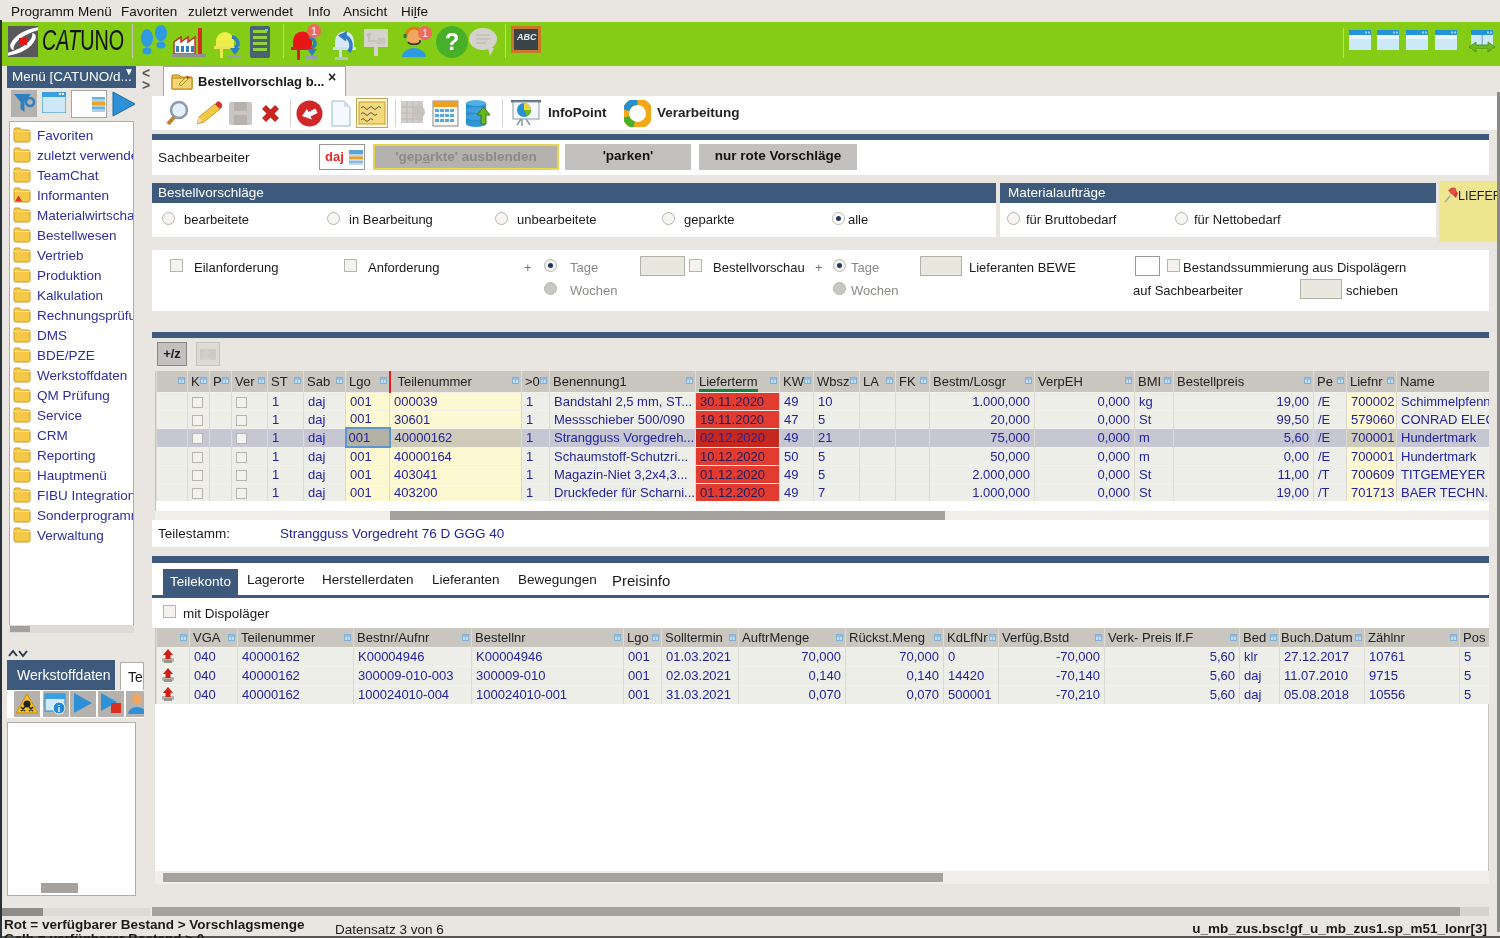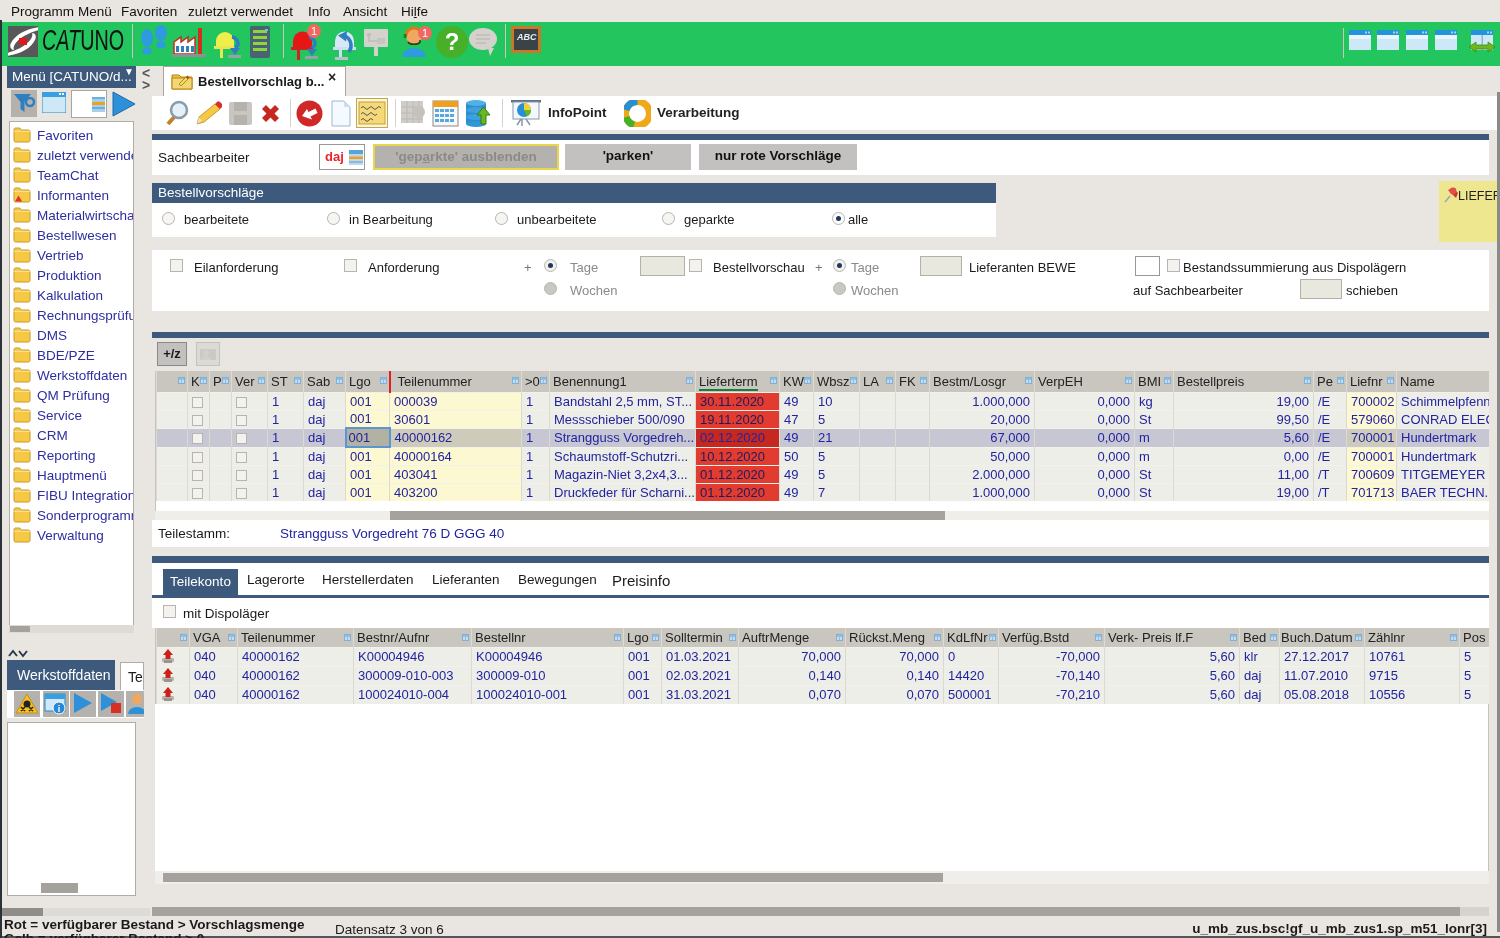--- a/index.html
+++ b/index.html
@@ -34,21 +34,21 @@
 <div class="abs" style="left:0;top:0;width:1500px;height:22px;background:#e9e6e1;font-size:13.5px;color:#111">
 <span class="abs" style="left:11px;top:4px">Programm</span>
 <span class="abs" style="left:78px;top:4px">Menü</span>
 <span class="abs" style="left:121px;top:4px">Favoriten</span>
 <span class="abs" style="left:188px;top:4px">zuletzt verwendet</span>
 <span class="abs" style="left:308px;top:4px">Info</span>
 <span class="abs" style="left:343px;top:4px">Ansicht</span>
 <span class="abs" style="left:401px;top:4px">Hi<span style="text-decoration:underline">l</span>fe</span>
 </div>
 
-<div class="abs" id="toolbar1" style="left:0;top:22px;width:1500px;height:44px;background:#22c55e">
+<div class="abs" id="toolbar1" style="left:0;top:22px;width:1500px;height:44px;background:#84cc16">
 
   <div class="abs" style="left:8px;top:4px;width:30px;height:31px;background:#58585a;overflow:hidden">
     <svg width="30" height="31" viewBox="0 0 30 31">
       <path d="M31 1 C17 3 7 9 3 17 C1 21 3 24 6 24 C4 20 10 10 31 4 Z" fill="#fff"></path>
       <path d="M-1 30 C13 28 23 22 27 14 C29 10 27 7 24 7 C26 11 20 21 -1 27 Z" fill="#fff"></path>
       <rect x="11" y="12" width="8" height="7" fill="#e01818"></rect>
     </svg>
   </div>
   <span class="abs" style="left:42px;top:1px;font-size:30px;color:#111;transform:scaleX(0.66);transform-origin:0 0;white-space:nowrap"><span style="font-style:italic;font-weight:300">CAT</span>UNO</span>
   <div class="abs" style="left:132px;top:2px;width:1px;height:34px;background:#c9c6c1"></div>
@@ -504,20 +504,27 @@
     <span class="rad abs" style="left:510px;top:9px"></span>
       <span class="abs" style="left:532px;top:9px">geparkte</span>
     <span class="rad abs" style="left:680px;top:9px;background:#fff">
         <span class="abs" style="left:3px;top:3px;width:5px;height:5px;border-radius:50%;background:#1f3860"></span>
       </span>
       <span class="abs" style="left:696px;top:9px">alle</span>
   </div>
 </div>
 
 <div class="abs" style="left:1000px;top:183px;width:436px;height:54px">
+  <div class="bluehead" style="height:20px;font-size:13.5px;padding:2px 0 0 8px">Materialaufträge</div>
+  <div style="height:34px;background:#fff;position:relative">
+    <span class="rad abs" style="left:7px;top:9px"></span>
+      <span class="abs" style="left:26px;top:9px">für Bruttobedarf</span>
+    <span class="rad abs" style="left:175px;top:9px"></span>
+      <span class="abs" style="left:194px;top:9px">für Nettobedarf</span>
+  </div>
 </div>
 
 <div class="abs" style="left:1439px;top:181px;width:58px;height:61px;background:#efe690">
   <svg class="abs" style="left:3px;top:6px" width="18" height="18" viewBox="0 0 18 18">
     <path d="M3 15 L8 9" stroke="#9aa7b5" stroke-width="1.5"></path>
     <path d="M6 3 l8 8 2 -5 -5 -5 z" fill="#d6342a"></path>
     <circle cx="11" cy="4" r="3.4" fill="#e05048"></circle>
   </svg>
   <span class="abs" style="left:19px;top:8px;font-size:12.5px;color:#222">LIEFER</span>
 </div>
@@ -598,21 +605,21 @@
           </th>
 <th>K <span class="gridico"></span></th>
 <th>P <span class="gridico"></span></th>
 <th>Ver <span class="gridico"></span></th>
 <th>ST <span class="gridico"></span></th>
 <th>Sab <span class="gridico"></span></th>
 <th style="border-right:2px solid #e02020">Lgo <span class="gridico"></span></th>
 <th style="padding-left:7px">Teilenummer <span class="gridico icoR"></span></th>
 <th>&gt;0 <span class="gridico"></span></th>
 <th>Benennung1 <span class="gridico icoR"></span></th>
-<th><span style="border-bottom:2px solid #15803d">Lieferterm</span> <span class="gridico"></span></th>
+<th><span style="border-bottom:8px solid #15803d">Lieferterm</span> <span class="gridico"></span></th>
 <th>KW <span class="gridico"></span></th>
 <th>Wbsz <span class="gridico"></span></th>
 <th>LA <span class="gridico"></span></th>
 <th>FK <span class="gridico"></span></th>
 <th>Bestm/Losgr <span class="gridico icoR"></span></th>
 <th>VerpEH <span class="gridico icoR"></span></th>
 <th>BMI <span class="gridico"></span></th>
 <th>Bestellpreis <span class="gridico icoR"></span></th>
 <th>Pe <span class="gridico"></span></th>
 <th>Liefnr <span class="gridico"></span></th>
@@ -675,21 +682,21 @@
           <td>daj</td>
           <td style="background:#b3b0a4;border:2px solid #5a96d2;padding:0 2px">001</td>
           <td style="background:#cecbbb">40000162</td>
           <td>1</td>
           <td>Strangguss Vorgedreh...</td>
           <td style="background:#c5281e">02.12.2020</td>
           <td>49</td>
           <td>21</td>
           <td></td>
           <td></td>
-          <td class="num">67,000</td>
+          <td class="num">75,000</td>
           <td class="num">0,000</td>
           <td>m</td>
           <td class="num">5,60</td>
           <td>/E</td>
           <td style="background:#cecbbb">700001</td>
           <td>Hundertmark</td>
 </tr>
 <tr style="height:18px">
 <td></td>
           <td><span class="cb" style="width:11px;height:11px"></span></td>

